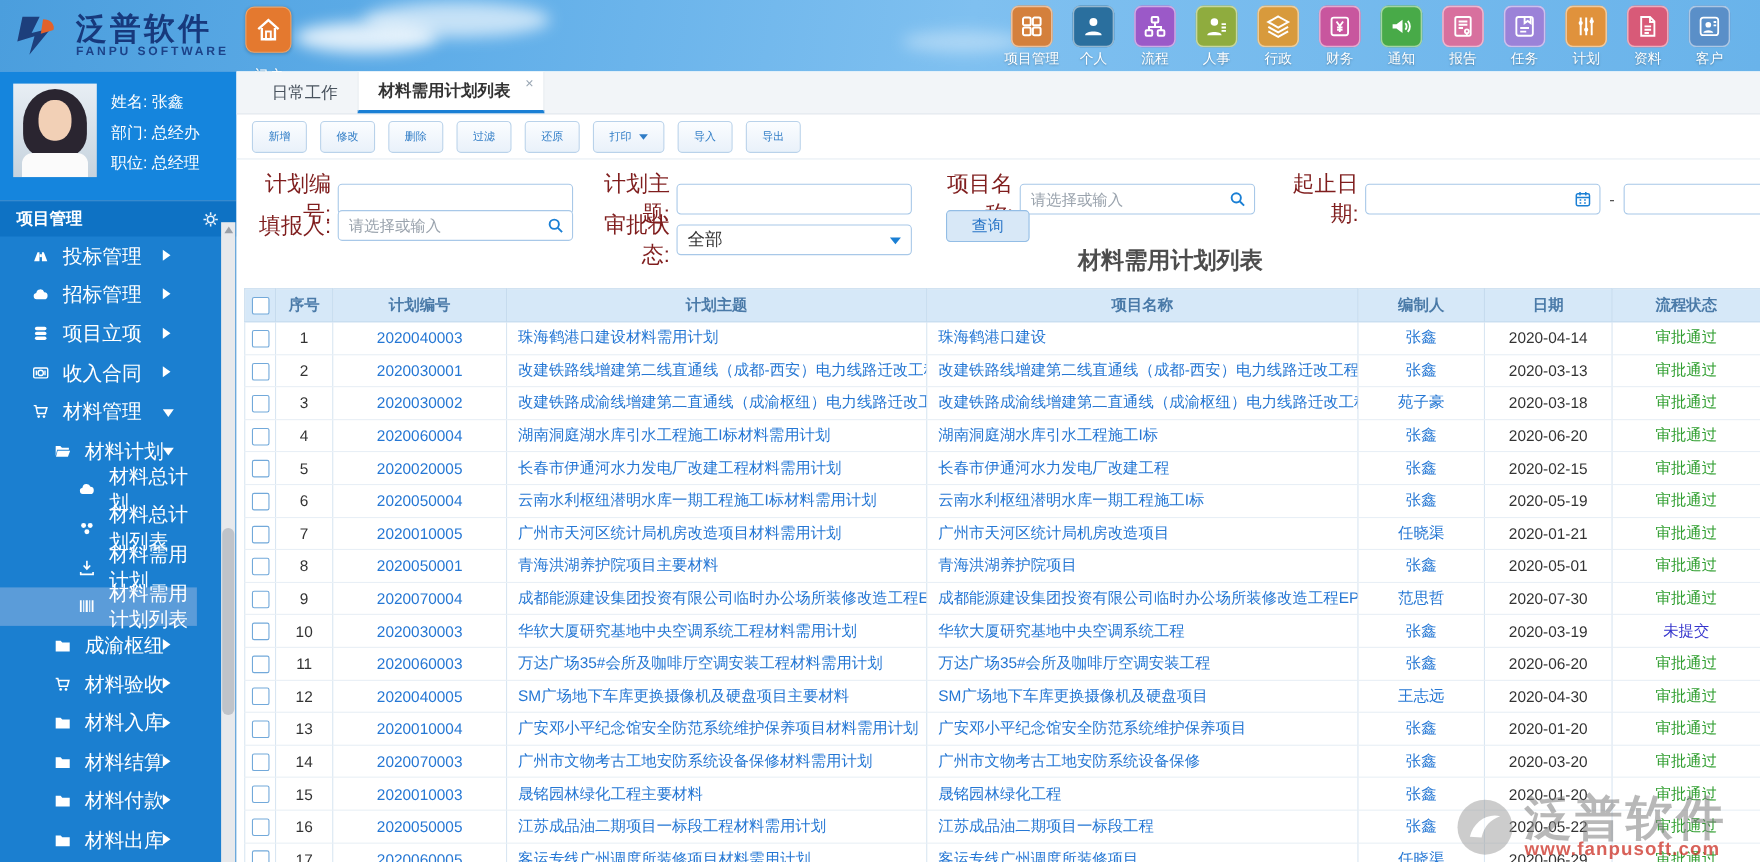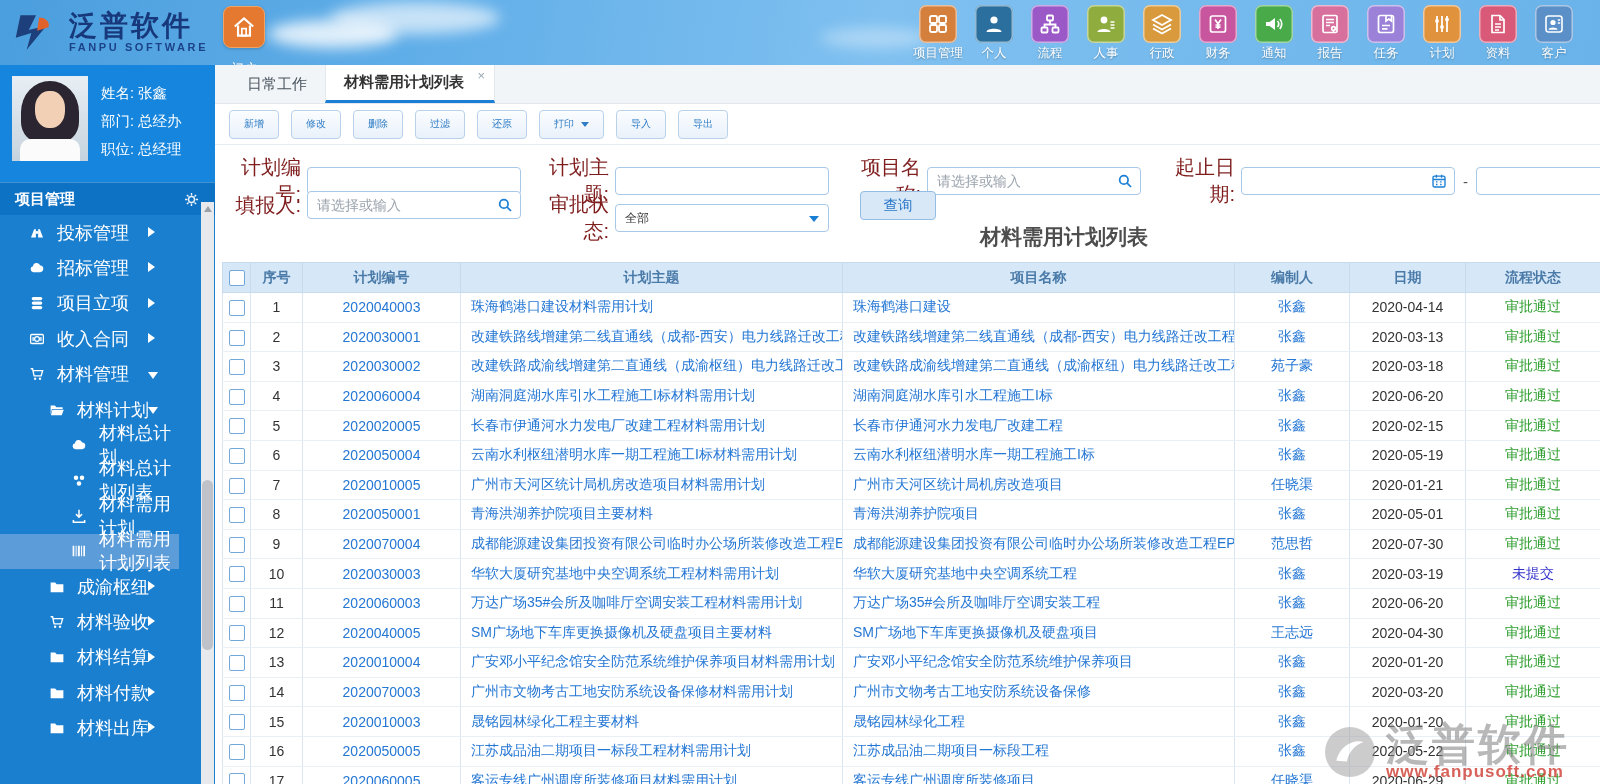--- a/index.html
+++ b/index.html
@@ -71,21 +71,21 @@
   .fg > label{font-size:20px;color:#7f1d1d;width:72px;text-align:right;margin-right:6px;flex:none}
   .inp-wrap{position:relative;width:214px;height:28px}
   .inp-wrap input{width:100%;height:100%;box-sizing:border-box;border:1px solid #a8c8e8;border-radius:4px;
     padding:0 30px 0 9px;font-size:14px;color:#333;outline:none;font-family:inherit}
   .inp-wrap input::placeholder{color:#9aa3ad}
   .inp-wrap.plain input{padding-right:9px}
   .inp-wrap .in-ic{position:absolute;right:7px;top:5px;width:18px;height:18px;color:#1a7fd4;pointer-events:auto;cursor:pointer}
   .inp-wrap .in-ic svg{width:18px;height:18px}
   .date-sep{margin:0 8px;color:#555;font-size:15px}
   .select{width:214px;height:28px;border:1px solid #a8c8e8;border-radius:4px;display:flex;align-items:center;
-    padding:0 9px;box-sizing:border-box;font-size:12px;color:#333;cursor:pointer;position:relative;background:#fff}
+    padding:0 9px;box-sizing:border-box;font-size:16px;color:#333;cursor:pointer;position:relative;background:#fff}
   .select .caret{position:absolute;right:9px;top:11px;border-top:6px solid #1a7fd4;border-left:5px solid transparent;border-right:5px solid transparent}
   .search-btn{position:absolute;left:645px;top:46px;width:76px;height:29px;background:#d8e8f7;border:1px solid #93bde5;
     border-radius:4px;color:#2a76c8;font-size:14.5px;display:flex;align-items:center;justify-content:center;cursor:pointer}
   .list-title{position:absolute;left:664px;top:158px;width:370px;text-align:center;font-size:21px;font-weight:bold;color:#4d4d4d}
   
   .grid{position:absolute;left:7px;top:197px;width:1378px}
   table{border-collapse:collapse;table-layout:fixed;width:1378px;font-size:14px}
   thead th{height:29px;background:#d6e8f8;color:#4a7aa8;font-weight:bold;border:1px solid #c6dbee;padding:0}
   tbody td{height:28.6px;padding:0;border-right:1px solid #d9e6f2;border-bottom:1px solid #e8eff6;
     white-space:nowrap;overflow:hidden;color:#333;text-align:center}
@@ -408,20 +408,28 @@
         <span class="mi-icon">
           <svg viewBox="0 0 24 24" fill="none" stroke="currentColor" stroke-width="1.8">
             <path d="M3.5 5h2.6l2 9.5h9.4l2-7H7"></path>
             <circle cx="9.5" cy="18.3" r="1.6" fill="currentColor" stroke="none"></circle>
             <circle cx="16" cy="18.3" r="1.6" fill="currentColor" stroke="none"></circle>
           </svg>
         </span>
         <span>材料验收</span>
       </div>
 
+      <div class="menu-item lv2 arrow-right">
+        <span class="mi-icon">
+          <svg viewBox="0 0 24 24" fill="currentColor">
+            <path d="M3.5 6h6l2 2.2h9V19h-17z"></path>
+          </svg>
+        </span>
+        <span>材料入库</span>
+      </div>
 
       <div class="menu-item lv2 arrow-right">
         <span class="mi-icon">
           <svg viewBox="0 0 24 24" fill="currentColor">
             <path d="M3.5 6h6l2 2.2h9V19h-17z"></path>
           </svg>
         </span>
         <span>材料结算</span>
       </div>
 

